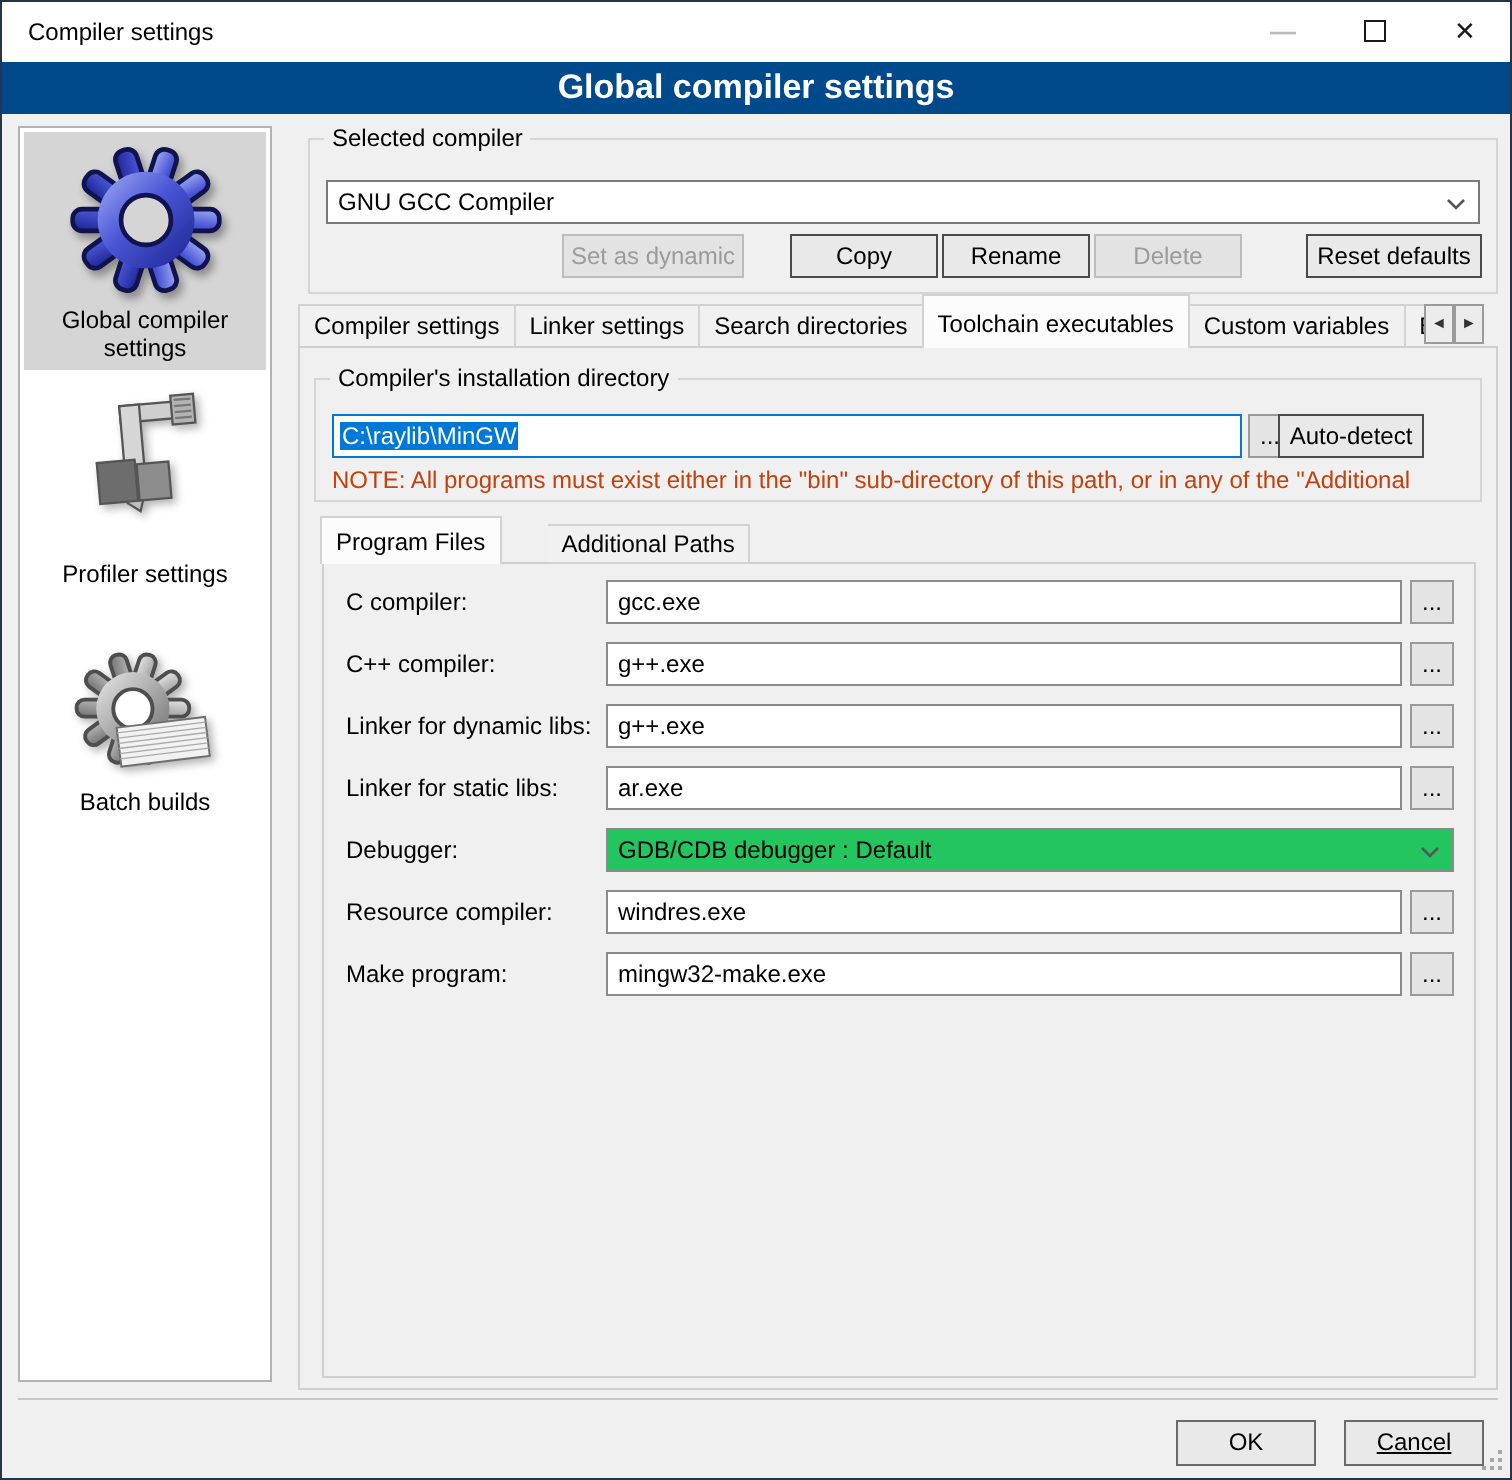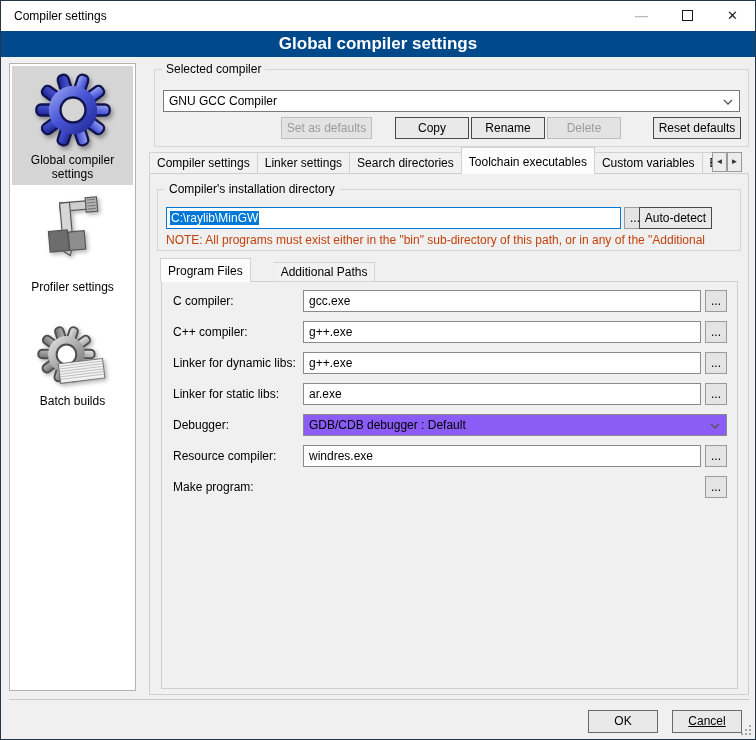--- a/index.html
+++ b/index.html
@@ -29,21 +29,21 @@
   .side-label { line-height:14px; margin-top:1px; }
   
   .group { position:absolute; border:1px solid #d5d5d5; }
   .glabel { position:absolute; top:-8px; left:7px; background:#f0f0f0; padding:0 4px; line-height:15px; }
   #grp-compiler { left:153px; top:68px; width:595px; height:78px; }
   #grp-install  { left:156px; top:188px; width:584px; height:62px; }
   
   .combo { position:absolute; background:#fff; border:1px solid #7a7a7a; line-height:20px; padding:0 22px 0 5px; cursor:default; white-space:nowrap; overflow:hidden; }
   .combo .chev { position:absolute; right:6px; top:8px; }
   #combo-compiler { left:8px; top:20px; right:8px; height:22px; }
-  #combo-debugger { left:302px; width:424px; height:22px; background:#8b5cf6; border-color:#8a8a8a; }
+  #combo-debugger { left:302px; width:424px; height:22px; background:#22c55e; border-color:#8a8a8a; }
   
   .btn { position:absolute; height:22px; background:#e9e9e9; border:1px solid #4a4a4a; text-align:center; line-height:19px; font-family:inherit; font-size:12px; color:#000; cursor:default; padding:0; }
   .btn.disabled { border-color:#bdbdbd; color:#9b9b9b; background:#e3e3e3; }
   .btn.small { border-color:#9a9a9a; background:#e4e4e4; }
   #btn-setdefault { left:280px; top:116px; width:91px; }
   #btn-copy   { left:394px; top:116px; width:74px; }
   #btn-rename { left:470px; top:116px; width:74px; }
   #btn-delete { left:546px; top:116px; width:74px; }
   #btn-reset  { left:652px; top:116px; width:88px; }
   #btn-browse-dir { left:623px; top:206px; width:22px; height:22px; }
@@ -160,21 +160,21 @@
 
   <div class="group" id="grp-compiler">
     <span class="glabel">Selected compiler</span>
     <div class="combo" id="combo-compiler">
       <span>GNU GCC Compiler</span>
       <svg class="chev" width="10" height="6">
           <polyline points="1,1 5,5 9,1" fill="none" stroke="#555" stroke-width="1.3"></polyline>
         </svg>
     </div>
   </div>
-  <button class="btn disabled" id="btn-setdefault">Set as defaults</button>
+  <button class="btn disabled" id="btn-setdefault">Set as dynamic</button>
   <button class="btn" id="btn-copy">Copy</button>
   <button class="btn" id="btn-rename">Rename</button>
   <button class="btn disabled" id="btn-delete">Delete</button>
   <button class="btn" id="btn-reset">Reset defaults</button>
 
   <div class="tabs">
     <div class="tab">Compiler settings</div>
     <div class="tab">Linker settings</div>
     <div class="tab">Search directories</div>
     <div class="tab active">Toolchain executables</div>
@@ -230,20 +230,21 @@
         </svg>
     </div>
   </div>
   <div class="prow rt5" style="z-index:2">
     <span class="plabel">Resource compiler:</span>
     <input class="pfield" value="windres.exe" style="">
     <button class="btn small pbrowse">...</button>
   </div>
   <div class="prow rt6" style="z-index:2">
     <span class="plabel">Make program:</span>
+    <input class="pfield" value="mingw32-make.exe" style="">
     <button class="btn small pbrowse">...</button>
   </div>
 
   <div id="footer-sep"></div>
   <button class="btn" id="btn-ok">OK</button>
   <button class="btn" id="btn-cancel">Cancel</button>
   <svg id="grip" width="12" height="12">
     <g fill="#a6a6a6">
       <rect x="9" y="1" width="2" height="2"></rect>
         <rect x="9" y="5" width="2" height="2"></rect>

